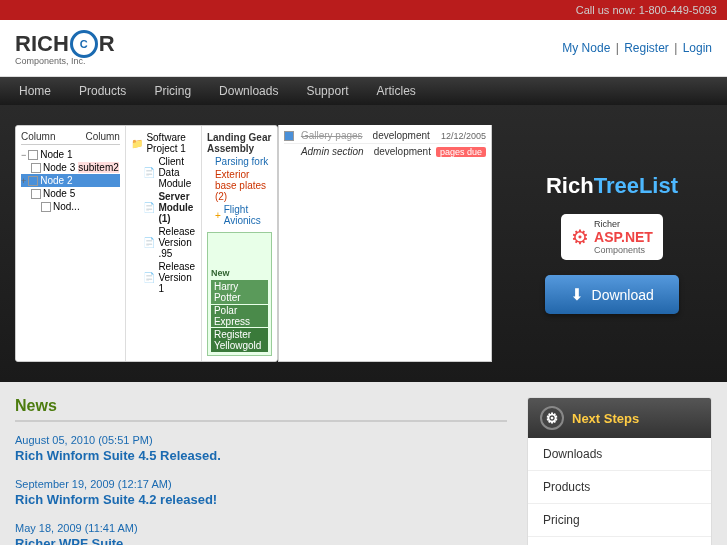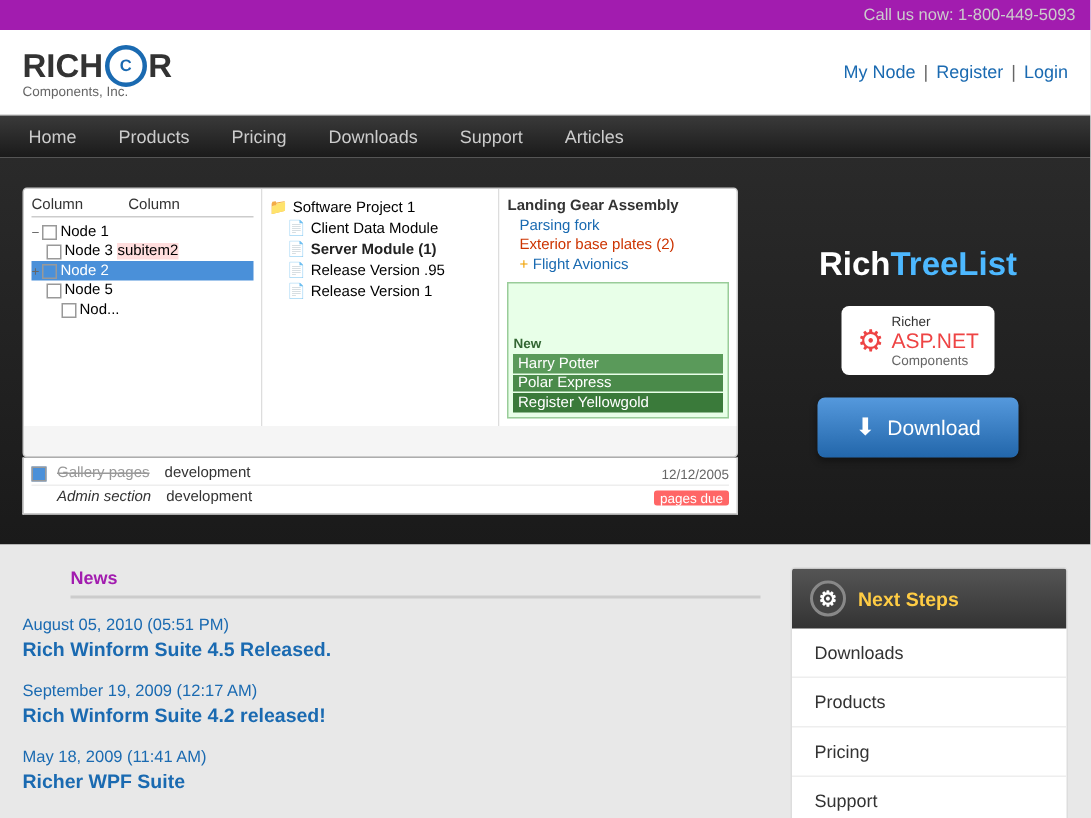--- a/index.html
+++ b/index.html
@@ -1,20 +1,20 @@
 <!DOCTYPE html>
 <html><head>
   <meta charset="utf-8">
   <style>
     * { margin: 0; padding: 0; box-sizing: border-box; }
     body { font-family: Arial, sans-serif; font-size: 13px; background: #e8e8e8; width: 727px; }
 
     
     .top-bar {
-      background: #a21caf;
+      background: #b91c1c;
       color: #ccc;
       font-size: 11px;
       text-align: right;
       padding: 4px 10px;
     }
 
     
     .header {
       background: #fff;
       display: flex;
@@ -166,21 +166,21 @@
     .asp-badge {
       background: #fff;
       border-radius: 5px;
       padding: 5px 10px;
       display: flex;
       align-items: center;
       gap: 5px;
       font-size: 10px;
     }
     .asp-badge .richer { color: #333; font-size: 9px; }
-    .asp-net { color: #e44; font-size: 14px; font-weight: normal; }
+    .asp-net { color: #e44; font-size: 14px; font-weight: bold; }
     .asp-components { font-size: 9px; color: #666; }
 
     .download-btn {
       background: linear-gradient(to bottom, #5599dd, #2266aa);
       color: #fff;
       border: none;
       border-radius: 5px;
       padding: 10px 25px;
       font-size: 14px;
       cursor: pointer;
@@ -198,27 +198,26 @@
       padding: 15px;
       background: #e8e8e8;
     }
 
     
     .news-section {
       flex: 1;
       padding-right: 20px;
     }
     .section-title {
-      font-size: 12px;
+      font-size: 16px;
       font-weight: bold;
-      color: #a21caf;
+      color: #4d7c0f;
       border-bottom: 2px solid #ccc;
       padding-bottom: 5px;
       margin-bottom: 12px;
-      margin-left: 32px;
     }
     .news-item { margin-bottom: 15px; }
     .news-date { color: #1a6ab1; font-size: 11px; margin-bottom: 2px; }
     .news-headline { color: #1a6ab1; font-size: 13px; font-weight: bold; cursor: pointer; }
 
     
     .next-steps {
       width: 185px;
       background: #fff;
       border: 1px solid #ddd;
@@ -288,21 +287,21 @@
   <div class="nav-item">Home</div>
   <div class="nav-item">Products</div>
   <div class="nav-item">Pricing</div>
   <div class="nav-item">Downloads</div>
   <div class="nav-item">Support</div>
   <div class="nav-item">Articles</div>
 </div>
 
 <div class="hero">
 
-  <div style="flex:1;display:flex;flex-direction:column;max-width:480px;">
+  <div style="flex:1;display:flex;flex-direction:row;max-width:480px;">
     <div class="demo-area">
       <div class="demo-inner">
 
         <div class="demo-left">
           <div class="demo-col-header">
             <span>Column</span>
             <span>Column</span>
           </div>
           <div class="tree-row">
             <span class="expand">−</span>

